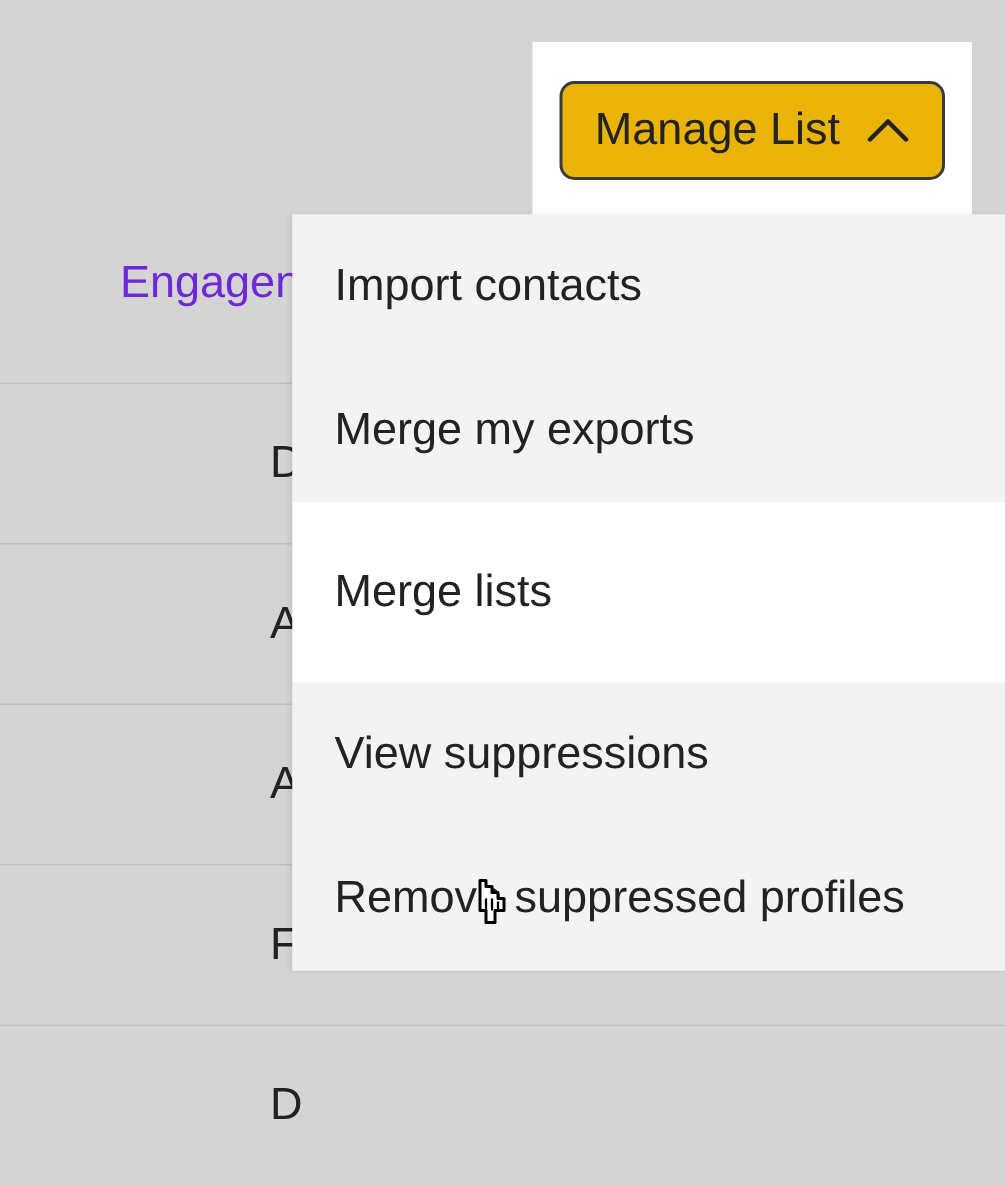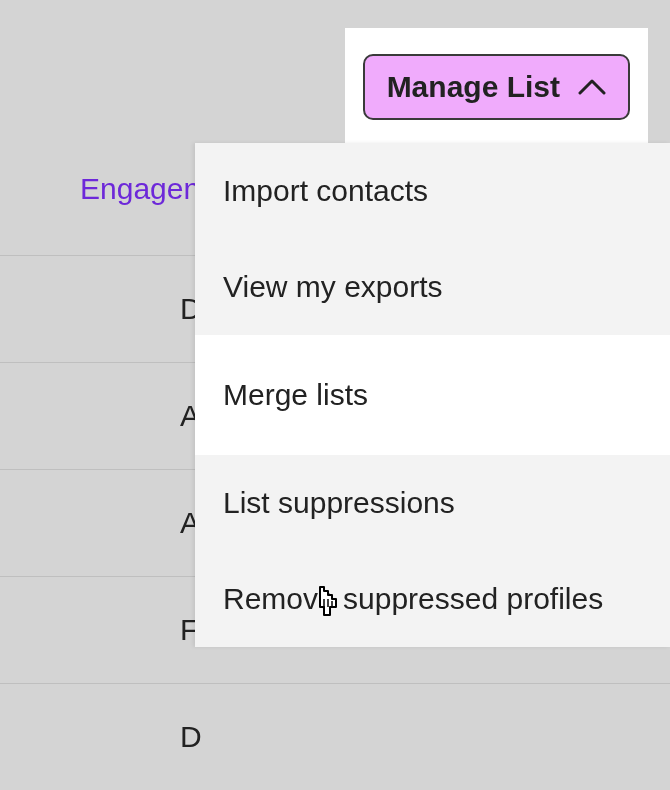--- a/index.html
+++ b/index.html
@@ -18,25 +18,25 @@
       background: #fff;
       padding: 26px 18px 35px 18px;
     }
     .manage-btn {
       display: flex;
       align-items: center;
       gap: 18px;
       padding: 14px 22px;
       border: 2px solid #3a3a3a;
       border-radius: 10px;
-      background: #f0abfc;
+      background: #eab308;
       cursor: pointer;
       font-size: 30px;
       color: #222;
-      font-weight: 700;
+      font-weight: 400;
     }
     .chevron {
       width: 28px;
       height: 16px;
     }
     .chevron svg {
       display: block;
     }
     .column-header {
       position: absolute;
@@ -116,23 +116,23 @@
     <span class="chevron">
       <svg viewBox="0 0 28 16" width="28" height="16">
         <path d="M2 14 L14 2 L26 14" stroke="#222" stroke-width="3" fill="none" stroke-linecap="round" stroke-linejoin="round"></path>
       </svg>
     </span>
   </button>
 </div>
 
 <div class="dropdown">
   <div class="dropdown-item">Import contacts</div>
-  <div class="dropdown-item">View my exports</div>
+  <div class="dropdown-item">Merge my exports</div>
   <div class="dropdown-item hover">Merge lists</div>
-  <div class="dropdown-item">List suppressions</div>
+  <div class="dropdown-item">View suppressions</div>
   <div class="dropdown-item">Remove suppressed profiles</div>
 </div>
 
 <div class="cursor-pointer">
   <svg viewBox="0 0 32 36" width="32" height="36">
     <path d="M10 4 L10 24 L14 24 L14 32 L20 32 L20 24 L26 24 L26 16 L22 16 L22 12 L18 12 L18 8 L14 8 L14 4 Z" fill="#fff" stroke="#000" stroke-width="2" stroke-linejoin="round"></path>
     <line x1="14" y1="16" x2="14" y2="24" stroke="#000" stroke-width="1.5"></line>
     <line x1="18" y1="16" x2="18" y2="24" stroke="#000" stroke-width="1.5"></line>
     <line x1="22" y1="18" x2="22" y2="24" stroke="#000" stroke-width="1.5"></line>
   </svg>

